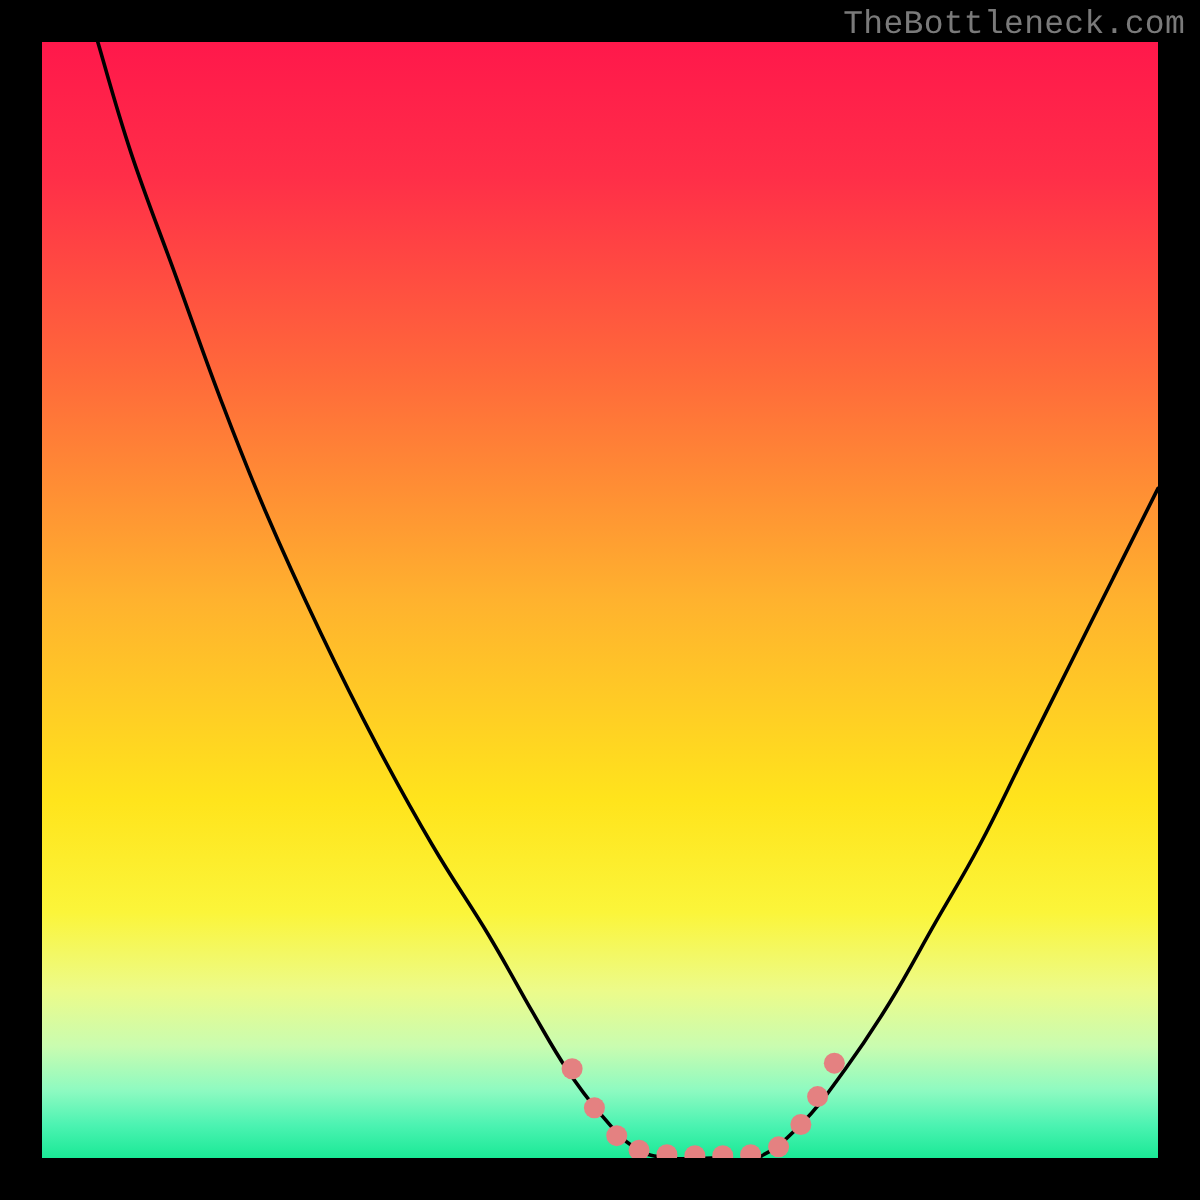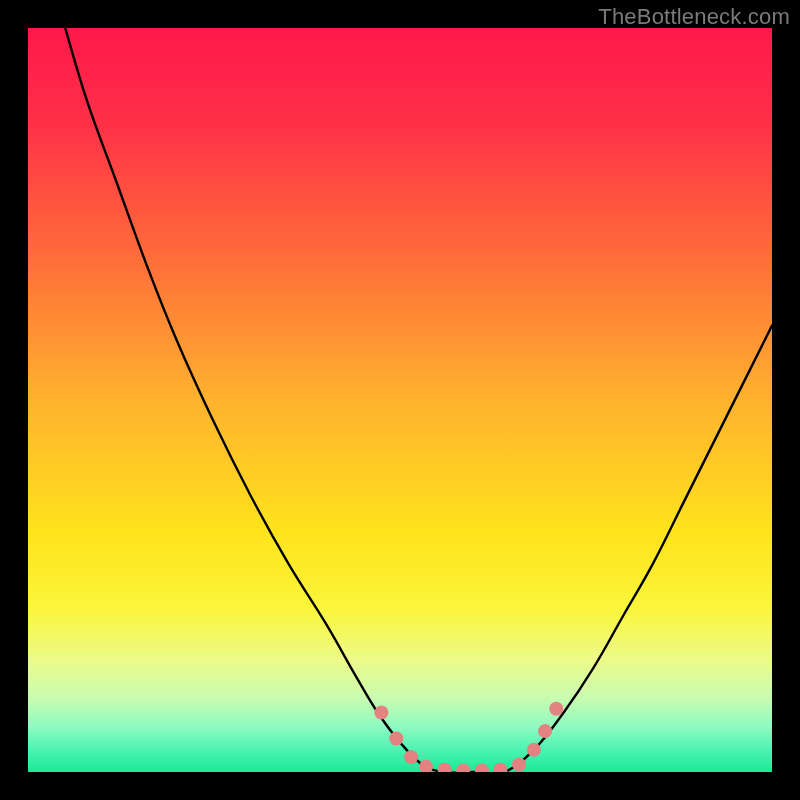--- a/index.html
+++ b/index.html
@@ -30,21 +30,21 @@
     position: absolute;
     left: 0;
     top: 0;
     width: 100%;
     height: 100%;
   }
   .watermark {
     position: absolute;
     top: 4px;
     right: 10px;
-    font-family: Liberation Sans, sans-serif;
+    font-family: Liberation Mono, monospace;
     font-size: 22px;
     font-weight: 500;
     color: #7a7a7a;
     letter-spacing: 0.2px;
     user-select: none;
   }
   svg.curve {
     position: absolute;
     left: 0;
     top: 0;

